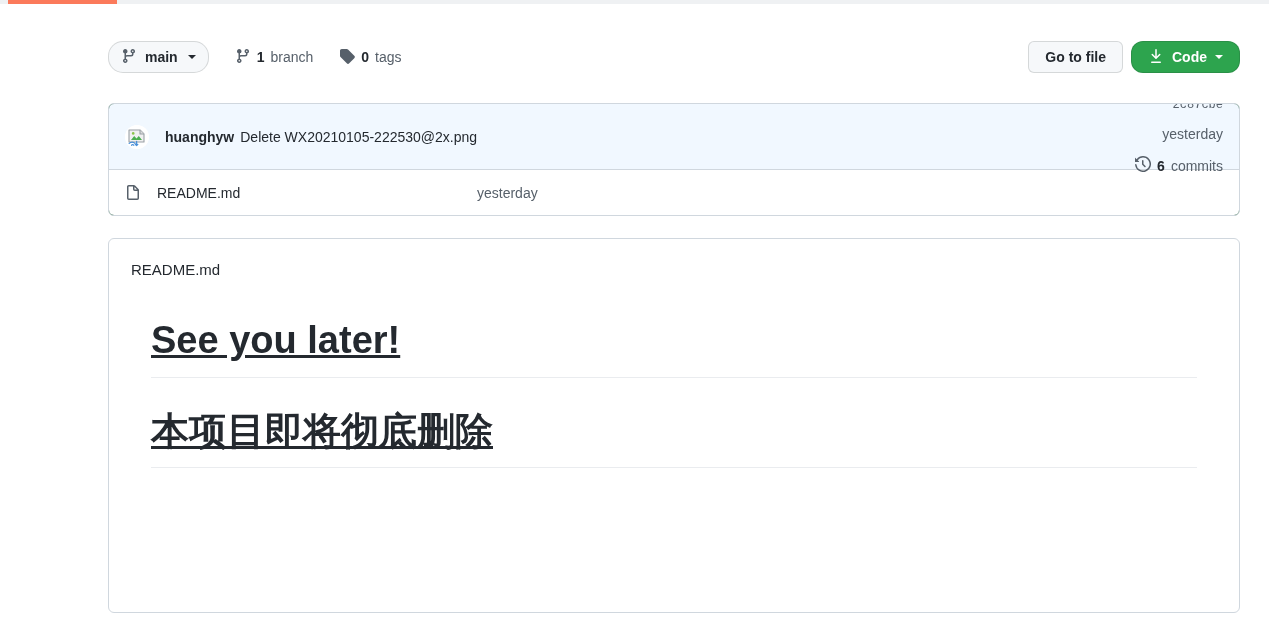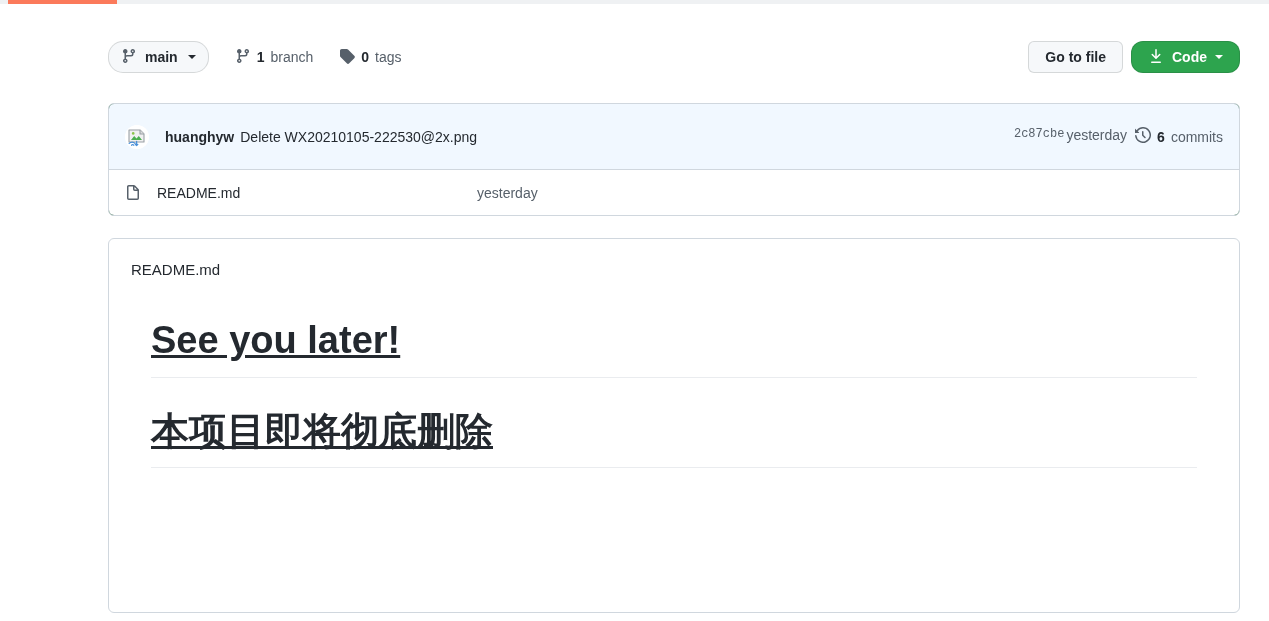--- a/index.html
+++ b/index.html
@@ -177,22 +177,23 @@
   }
   .commit-message {
     font-size: 14px;
     color: #24292f;
     margin-left: 6px;
     cursor: pointer;
   }
   .commit-right {
     margin-left: auto;
     display: flex;
-    align-items: flex-start;
-    gap: 2px;
+    align-items: flex-end;
+    gap: 14px;
+    flex-direction: column;
   }
   .commit-sha {
     font-family: "Liberation Mono", "DejaVu Sans Mono", monospace;
     font-size: 12px;
     color: #57606a;
     cursor: pointer;
   }
   .commit-time {
     font-size: 14px;
     color: #57606a;

